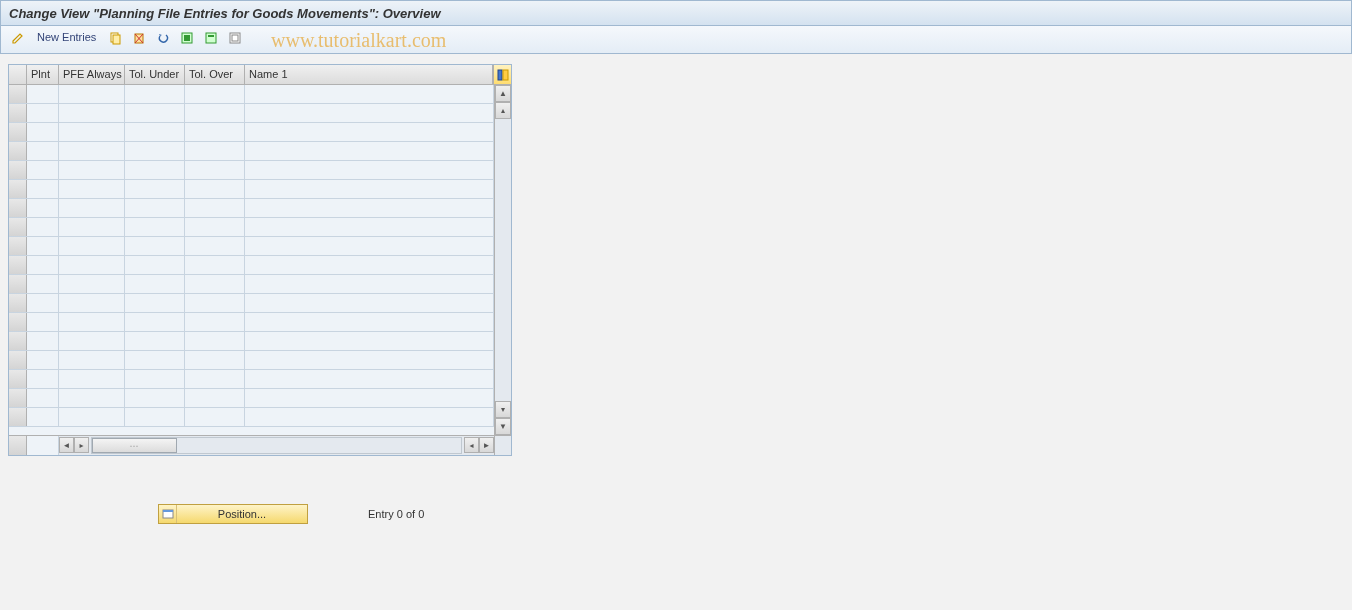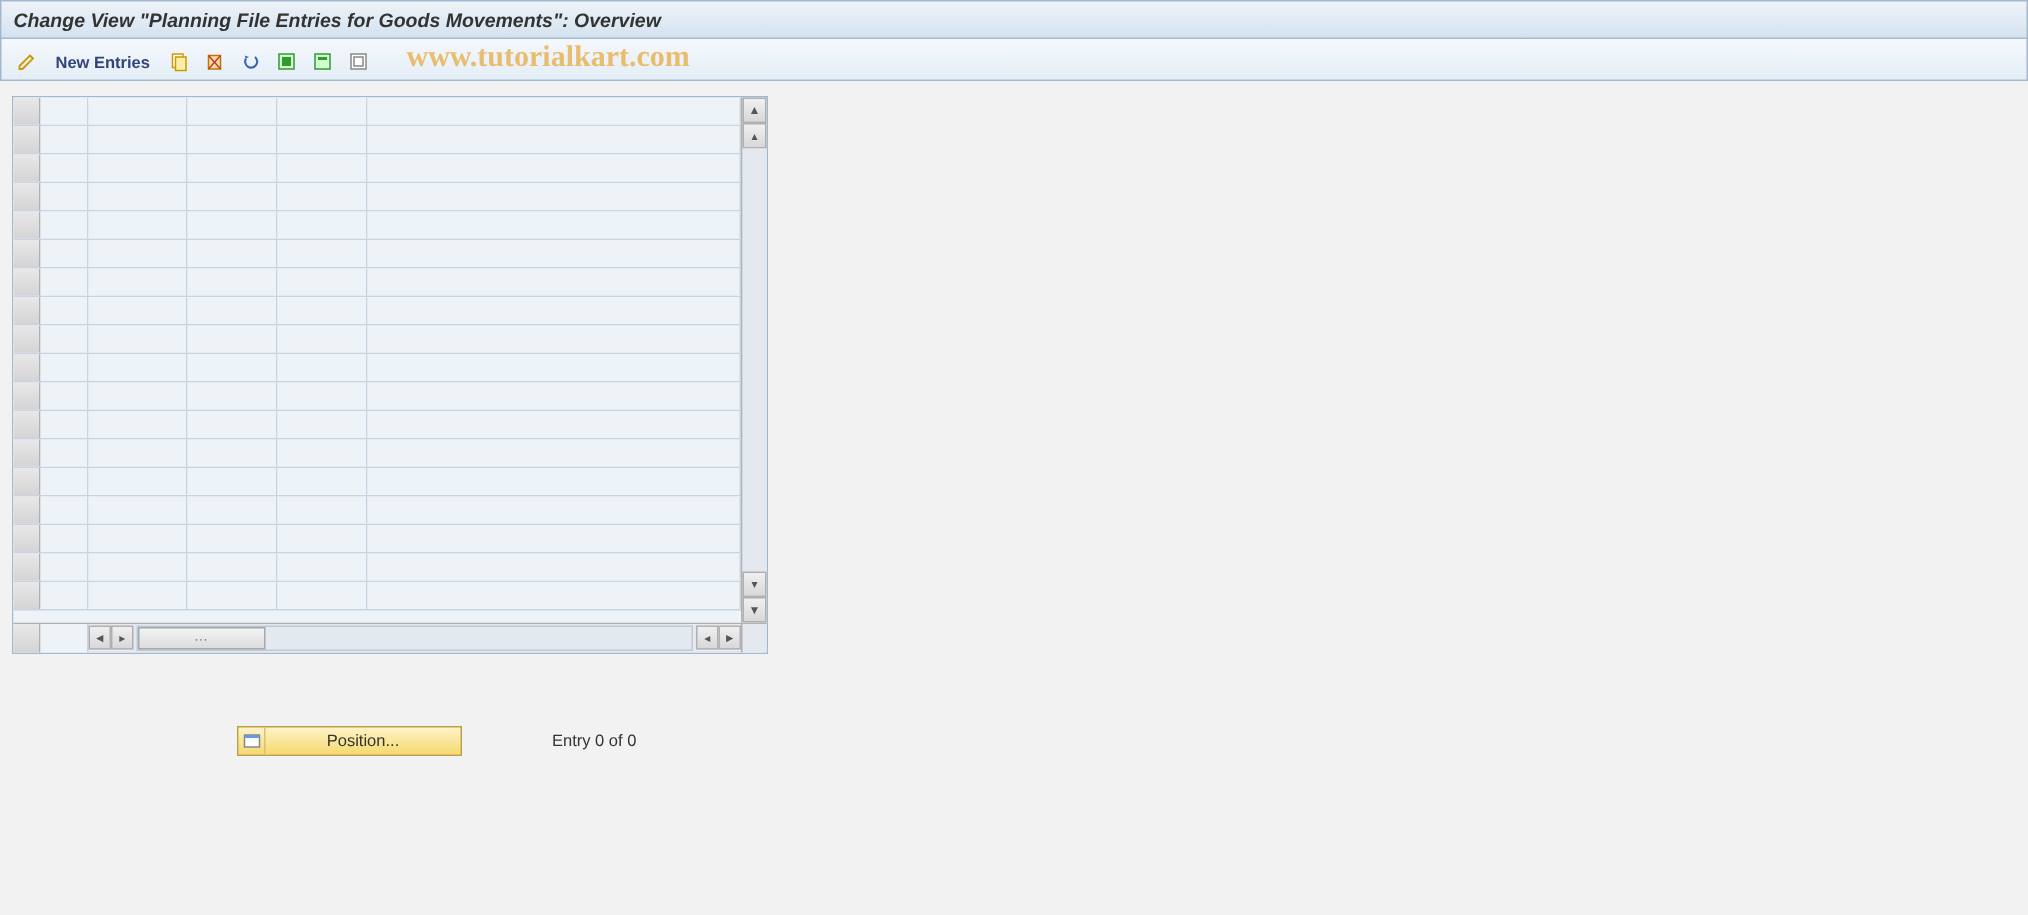--- a/index.html
+++ b/index.html
@@ -20,24 +20,23 @@
       color: #333;
     }
     
     .toolbar {
       background: linear-gradient(to bottom, #f5f8fc 0%, #e4edf6 100%);
       border: 1px solid #a0b8d0;
       border-top: none;
       padding: 3px 8px;
       height: 28px;
       display: flex;
-      align-items: flex-end;
+      align-items: flex-start;
       gap: 6px;
       position: relative;
-      font-weight: bold;
     }
     .toolbar-btn {
       display: inline-flex;
       align-items: center;
       justify-content: center;
       width: 18px;
       height: 18px;
       cursor: pointer;
     }
     .new-entries-btn {
@@ -171,20 +170,34 @@
     <svg width="14" height="14" viewBox="0 0 14 14">
         <rect x="2" y="2" width="10" height="10" fill="#fff" stroke="#888"></rect>
         <rect x="4" y="4" width="6" height="6" fill="none" stroke="#888"></rect>
       </svg>
   </span>
   <span class="watermark">www.tutorialkart.com</span>
 </div>
 
 <div class="content-area">
   <div class="table-container">
+    <div class="grid-header">
+      <div class="row-selector-h"></div>
+      <div class="hcell col-plnt">Plnt</div>
+      <div class="hcell col-pfe">PFE Always</div>
+      <div class="hcell col-tolu">Tol. Under</div>
+      <div class="hcell col-tolo">Tol. Over</div>
+      <div class="hcell col-name">Name 1</div>
+      <div class="config-btn">
+        <svg width="12" height="12" viewBox="0 0 12 12">
+            <rect x="1" y="1" width="4" height="10" fill="#4477cc" stroke="#224488"></rect>
+            <rect x="6" y="1" width="5" height="10" fill="#ffcc44" stroke="#cc9900"></rect>
+          </svg>
+      </div>
+    </div>
     <div class="table-wrap">
       <div class="table-main">
         <div class="grid-body" id="grid-body">
             <div class="grid-row">
               <div class="row-selector"></div>
               <div class="cell c-plnt"></div>
               <div class="cell c-pfe"></div>
               <div class="cell c-tolu"></div>
               <div class="cell c-tolo"></div>
               <div class="cell c-name"></div>

